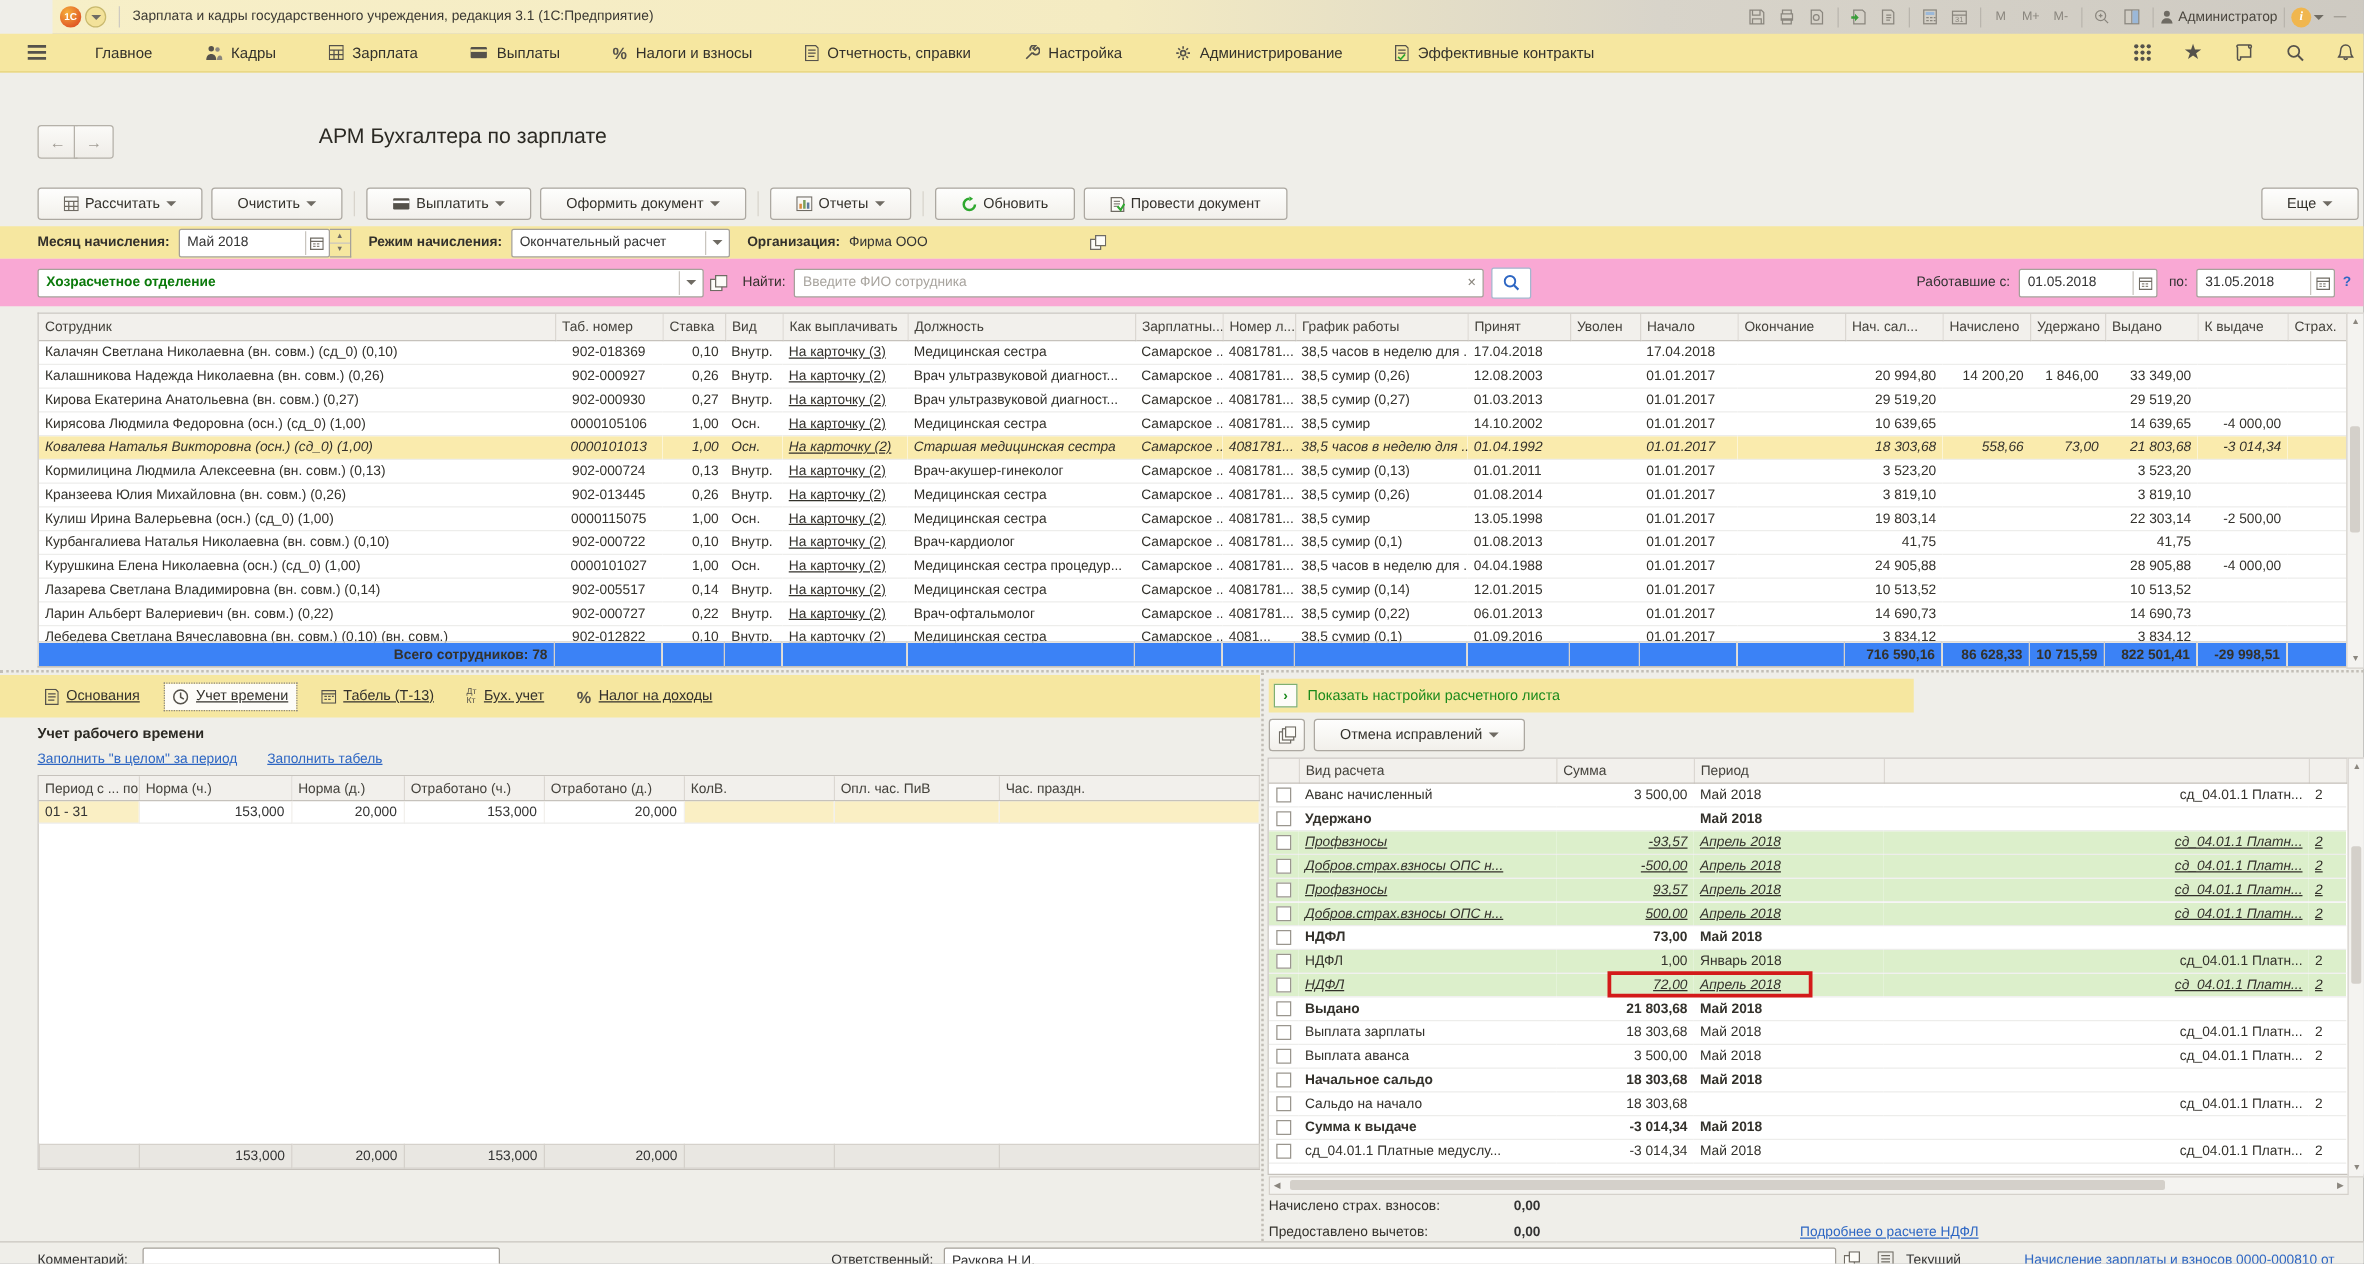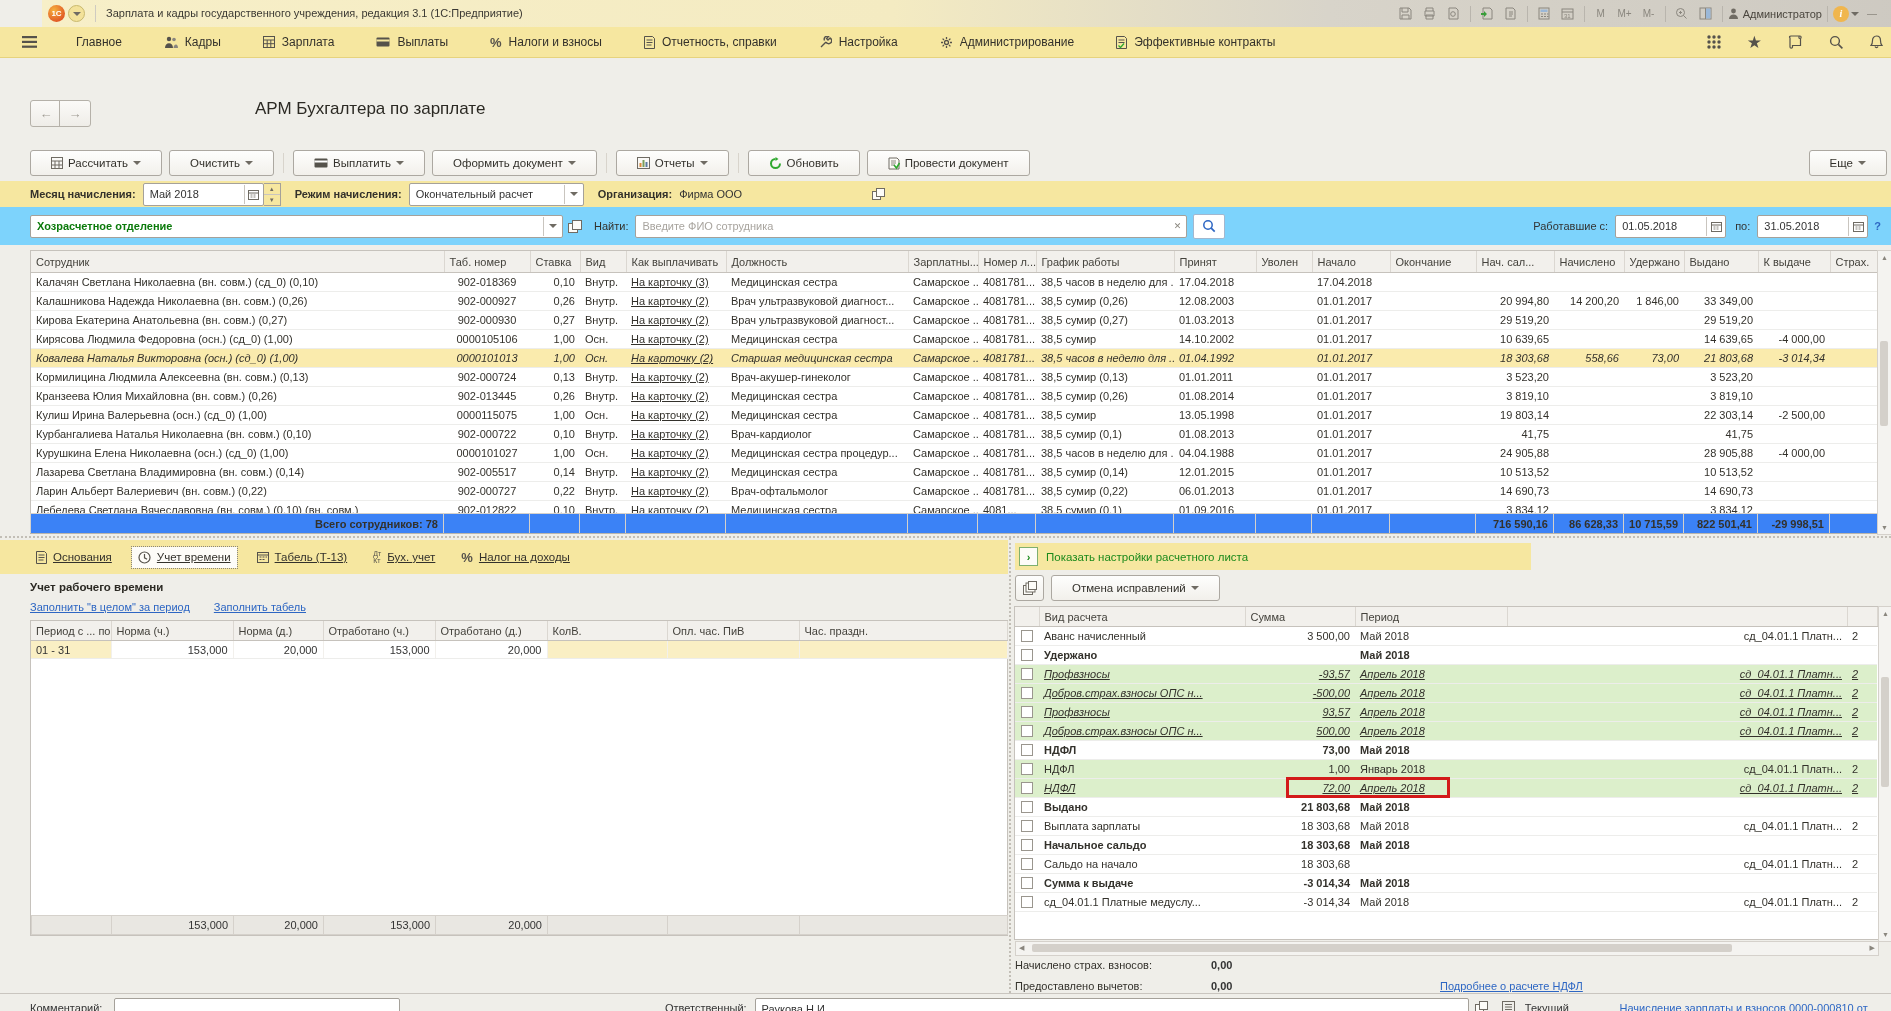--- a/index.html
+++ b/index.html
@@ -47,21 +47,21 @@
   
   #toolbar{left:30px;top:150px;height:26px;display:flex;align-items:center;gap:7px;}
   .btn{display:inline-flex;align-items:center;gap:5px;height:24px;padding:0 20px;border:1px solid #ACA8A1;
     border-radius:3px;background:linear-gradient(#FEFEFD,#F2F0EB);font-size:11.5px;color:#33312B;white-space:nowrap;}
   .btn .caret{border-top-color:#6F6B63;}
   .tbsep{width:1px;height:20px;background:#D8D4CC;margin:0 2px;}
   #more-btn{right:4px;top:150px;}
 
   
   #filter1{left:0;top:181px;width:1891px;height:26px;background:#F6E7A0;display:flex;align-items:center;}
-  #filter2{left:0;top:207px;width:1891px;height:38px;background:#7dd3fc;display:flex;align-items:center;}
+  #filter2{left:0;top:207px;width:1891px;height:38px;background:#f9a8d4;display:flex;align-items:center;}
   .flabel{font-weight:bold;color:#33312B;margin:0 7px;}
   .field{display:inline-flex;align-items:center;height:21px;border:1px solid #A5A19A;background:#fff;border-radius:2px;}
   .field .val{padding:0 6px;white-space:nowrap;}
   .fbtn{width:18px;height:19px;border-left:1px solid #C9C5BF;display:flex;align-items:center;justify-content:center;}
   .spinner{width:16px;height:21px;border:1px solid #A5A19A;border-left:none;display:flex;flex-direction:column;}
   .spinner div{flex:1;display:flex;align-items:center;justify-content:center;font-size:6px;color:#6F6B63;}
   .ghost{color:#A8A49E;}
   #dept-field .val{color:#0B7A0B;font-weight:bold;}
   #search-btn{width:30px;height:23px;border:1px solid #A3B7CE;border-radius:2px;background:#fff;margin-left:6px;
     display:flex;align-items:center;justify-content:center;}
@@ -1144,20 +1144,30 @@
           <tr>
             <td>
               <div class="cb"></div>
             </td>
             <td style="text-align: left;"><span class="t">Выплата зарплаты</span></td>
             <td style="text-align: right;"><span class="t">18 303,68</span></td>
             <td style="text-align: left;"><span class="t">Май 2018</span></td>
             <td style="text-align: right;"><span class="t">сд_04.01.1 Платн...</span></td>
             <td style="text-align: left;"><span class="t">2</span></td>
           </tr>
+          <tr>
+            <td>
+              <div class="cb"></div>
+            </td>
+            <td style="text-align: left;"><span class="t">Выплата аванса</span></td>
+            <td style="text-align: right;"><span class="t">3 500,00</span></td>
+            <td style="text-align: left;"><span class="t">Май 2018</span></td>
+            <td style="text-align: right;"><span class="t">сд_04.01.1 Платн...</span></td>
+            <td style="text-align: left;"><span class="t">2</span></td>
+          </tr>
           <tr class="bold">
             <td>
               <div class="cb"></div>
             </td>
             <td style="text-align: left;"><span class="t">Начальное сальдо</span></td>
             <td style="text-align: right;"><span class="t">18 303,68</span></td>
             <td style="text-align: left;"><span class="t">Май 2018</span></td>
             <td style="text-align: right;"><span class="t"></span></td>
             <td style="text-align: left;"><span class="t"></span></td>
           </tr>

